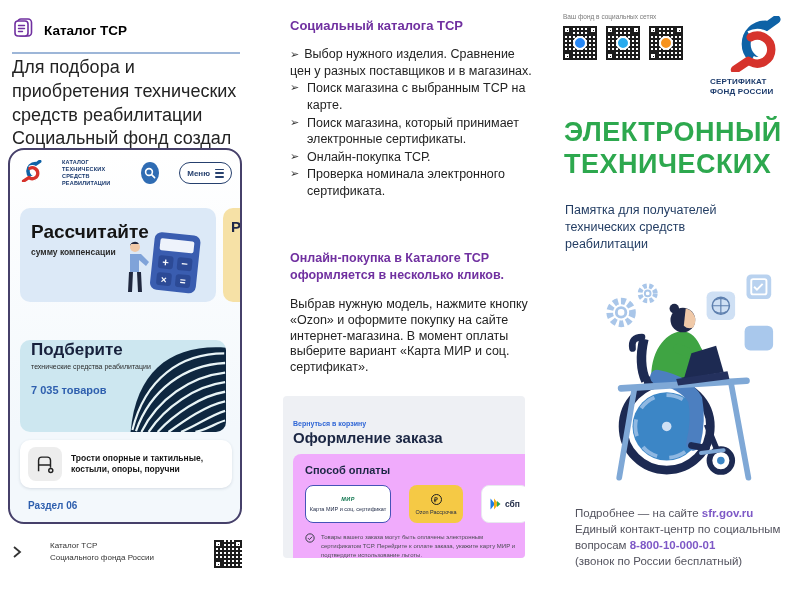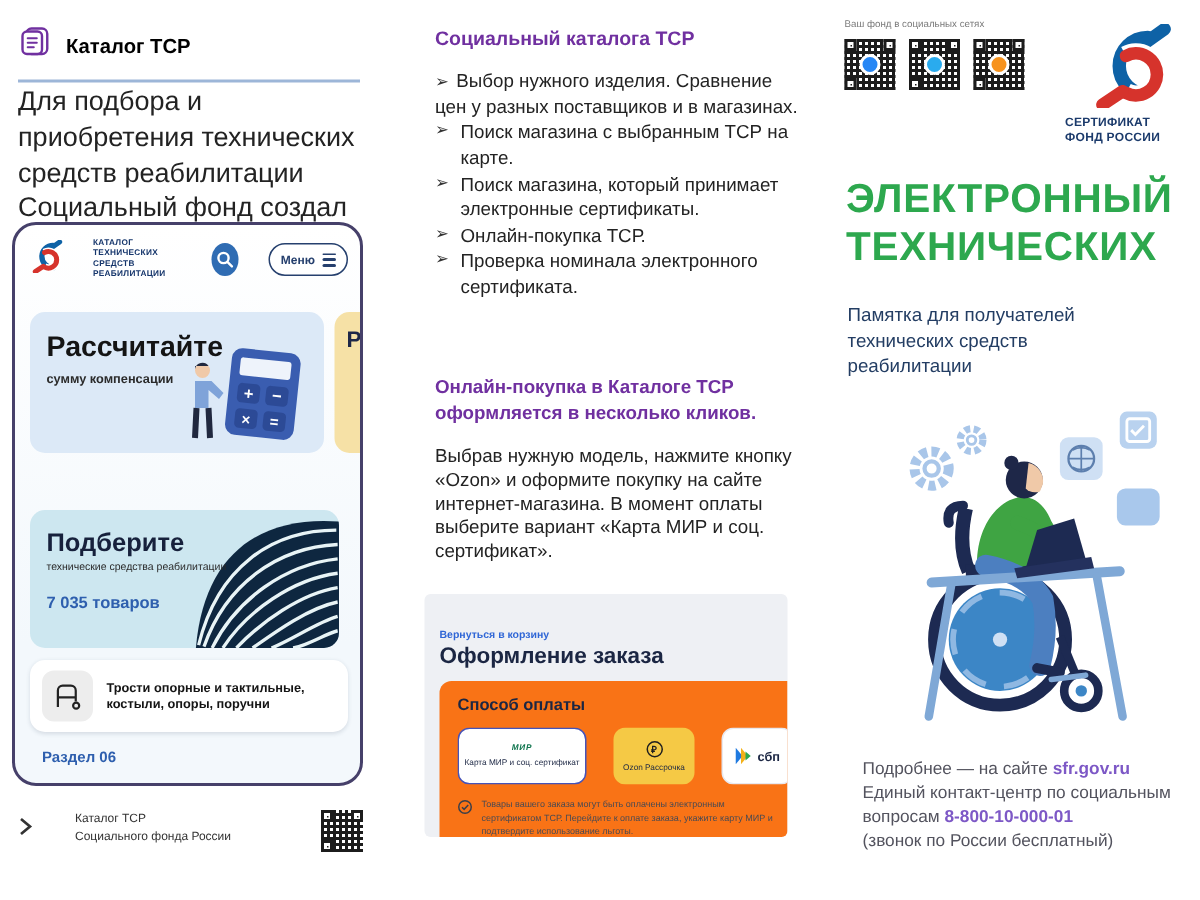--- a/index.html
+++ b/index.html
@@ -22,21 +22,21 @@
   .burger i{display:block;width:9px;height:1.6px;background:#26406e;border-radius:1px;}
   .card-calc{position:absolute;left:10px;top:58px;width:196px;height:94px;border-radius:10px;
              background:#dce9f7;padding:13px 0 0 11px;box-sizing:border-box;}
   .cc-title{font-size:19px;font-weight:bold;color:#141414;}
   .cc-sub{font-size:8.5px;font-weight:bold;color:#2b2b2b;margin-top:4px;}
   .calc-svg{position:absolute;right:2px;bottom:2px;}
   .card-side{position:absolute;left:213px;top:58px;width:36px;height:94px;border-radius:10px;
              background:#f6e1a6;padding:10px 0 0 8px;box-sizing:border-box;
              font-size:15px;font-weight:bold;color:#1e2748;}
   .card-pick{position:absolute;left:10px;top:190px;width:206px;height:92px;border-radius:10px;
-             background:#cde7f0;overflow:hidden;padding:12px 0 0 11px;box-sizing:border-box;}
+             background:#cde7f0;overflow:hidden;padding:0 0 0 11px;box-sizing:border-box;}
   .cp-title{font-size:17px;font-weight:bold;color:#17213c;position:relative;z-index:2;}
   .cp-sub{font-size:7px;color:#2b2b2b;margin-top:3px;position:relative;z-index:2;}
   .cp-count{font-size:11px;font-weight:bold;color:#2e5fae;margin-top:14px;position:relative;z-index:2;}
   .feather{position:absolute;right:0;top:0;height:100%;z-index:1;}
   .card-cat{position:absolute;left:10px;top:290px;width:212px;height:48px;background:#fff;border-radius:10px;
             box-shadow:0 1px 3px rgba(40,60,90,.15);display:flex;align-items:center;gap:9px;
             padding:6px 8px;box-sizing:border-box;}
   .cat-ic{width:34px;height:34px;background:#ededed;border-radius:8px;display:flex;
           align-items:center;justify-content:center;flex:0 0 34px;}
   .cat-tx{font-size:8.5px;font-weight:bold;color:#151515;line-height:1.35;}
@@ -61,21 +61,21 @@
   .bullet.flat{display:block;}
   .bullet.flat .mk{display:inline;margin-right:5px;}
   .bullet.flat .tx{display:inline;}
   .m-high{position:absolute;left:290px;top:250px;width:244px;font-size:12.5px;line-height:1.35;
           font-weight:bold;color:#7030a0;margin:0;}
   .m-para{position:absolute;left:290px;top:297px;width:246px;font-size:12.5px;line-height:1.26;color:#232323;margin:0;}
   .shot{position:absolute;left:283px;top:396px;width:242px;height:162px;background:#eef0f4;
         border-radius:4px;padding:24px 0 0 10px;box-sizing:border-box;overflow:hidden;}
   .shot-back{font-size:7px;font-weight:bold;color:#2f66d6;}
   .shot-title{font-size:15px;font-weight:bold;color:#1b2643;margin-top:2px;}
-  .shot-card{background:#f97316;border-radius:8px 0 0 8px;margin-top:8px;padding:10px 0 10px 12px;}
+  .shot-card{background:#f0abfc;border-radius:8px 0 0 8px;margin-top:8px;padding:10px 0 10px 12px;}
   .pay-head{font-size:11px;font-weight:bold;color:#1b2643;}
   .tiles{display:flex;gap:18px;margin-top:9px;overflow:hidden;}
   .tile{height:38px;border-radius:8px;display:flex;flex-direction:column;align-items:center;
         justify-content:center;gap:4px;box-sizing:border-box;flex:0 0 auto;}
   .t-mir{width:86px;border:1.5px solid #4653b8;background:#fff;}
   .mir-badge{font-size:5.5px;font-weight:bold;font-style:italic;color:#0f754e;letter-spacing:.5px;}
   .t-lbl{font-size:5.5px;color:#1b2643;white-space:nowrap;}
   .t-ozon{width:54px;background:#f5c945;}
   .rub{width:11px;height:11px;border:1.2px solid #1f1f1f;border-radius:50%;font-size:6.5px;font-weight:bold;
        display:flex;align-items:center;justify-content:center;color:#1f1f1f;box-sizing:border-box;}

